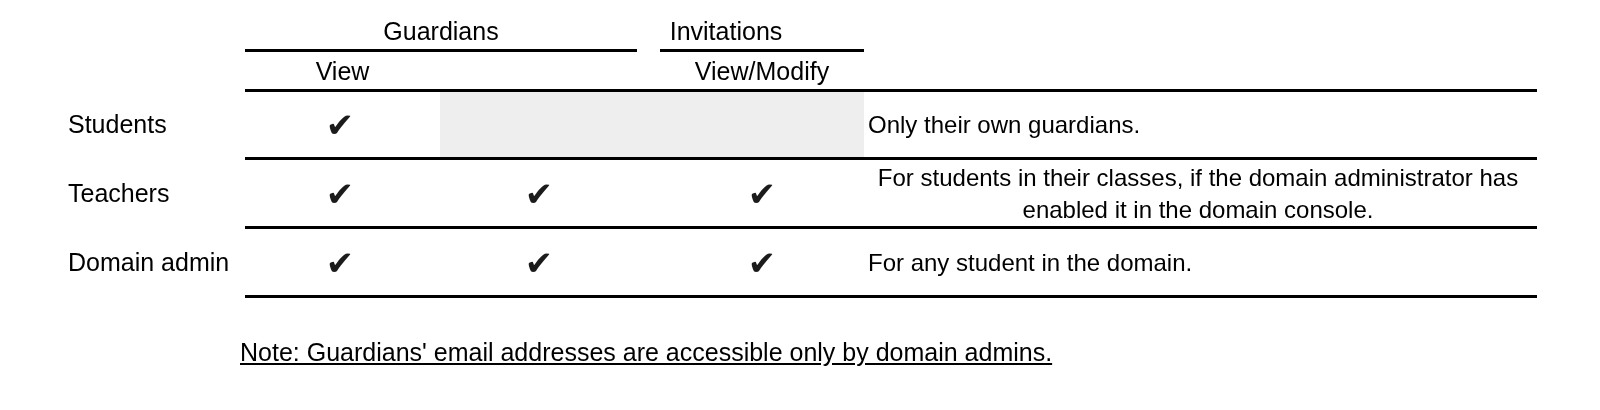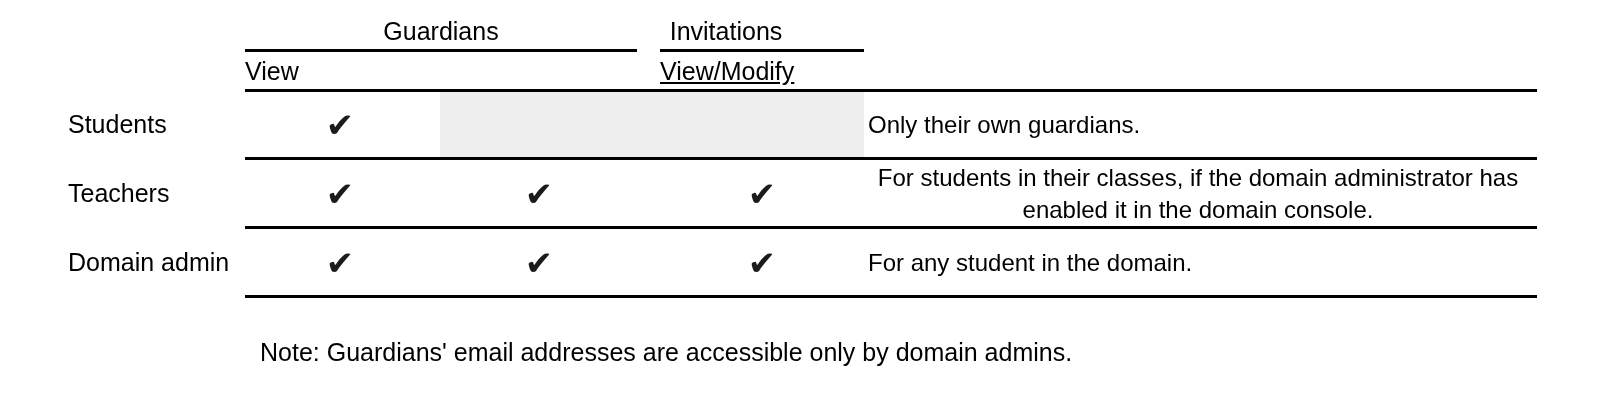--- a/index.html
+++ b/index.html
@@ -43,26 +43,27 @@
 
   #group-rule-guardians { left: 245px; top: 49px; width: 392px; }
   #group-rule-invitations { left: 660px; top: 49px; width: 204px; }
 
   
   .sub-head {
     position: absolute;
     top: 54px;
     height: 34px;
     line-height: 34px;
+    text-align: center;
     font-size: 25px;
     white-space: nowrap;
   }
   #sub-view { left: 245px; width: 195px; }
   #sub-modify { left: 440px; width: 197px; }
-  #sub-viewmodify { left: 660px; width: 204px; text-decoration: underline; }
+  #sub-viewmodify { left: 660px; width: 204px; }
 
   
   #rule-header  { left: 245px; top: 89px;  width: 1292px; }
   #rule-row1    { left: 245px; top: 157px; width: 1292px; }
   #rule-row2    { left: 245px; top: 226px; width: 1292px; }
   #rule-row3    { left: 245px; top: 295px; width: 1292px; }
 
   
   #shade-students {
     position: absolute;
@@ -112,24 +113,25 @@
     font-size: 24px;
     line-height: 32px;
   }
   #desc-students     { top: 109px; }
   #desc-teachers     { top: 162px; text-align: center; }
   #desc-domain-admin { top: 247px; }
 
   
   #footnote {
     position: absolute;
-    left: 260px;
+    left: 240px;
     top: 338px;
     font-size: 25px;
     white-space: nowrap;
+    text-decoration: underline;
   }
 </style>
 </head>
 <body>
 
 <div class="sheet">
 
   <div class="group-head" id="group-guardians">Guardians</div>
   <div class="rule" id="group-rule-guardians"></div>
 

